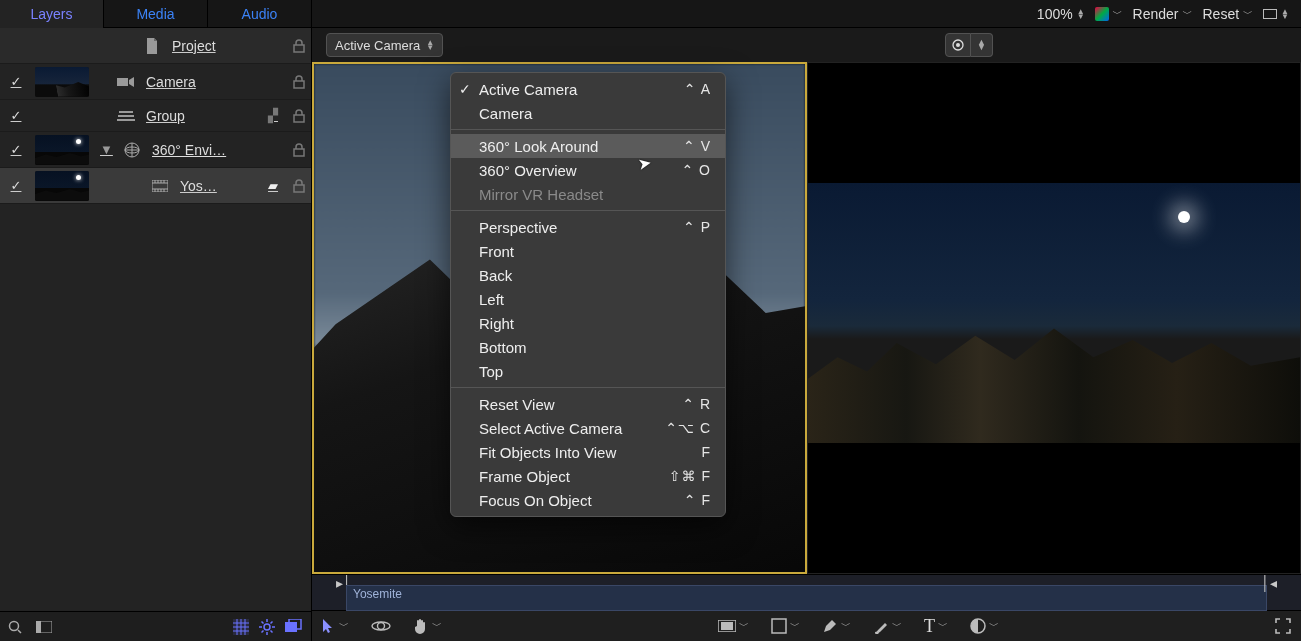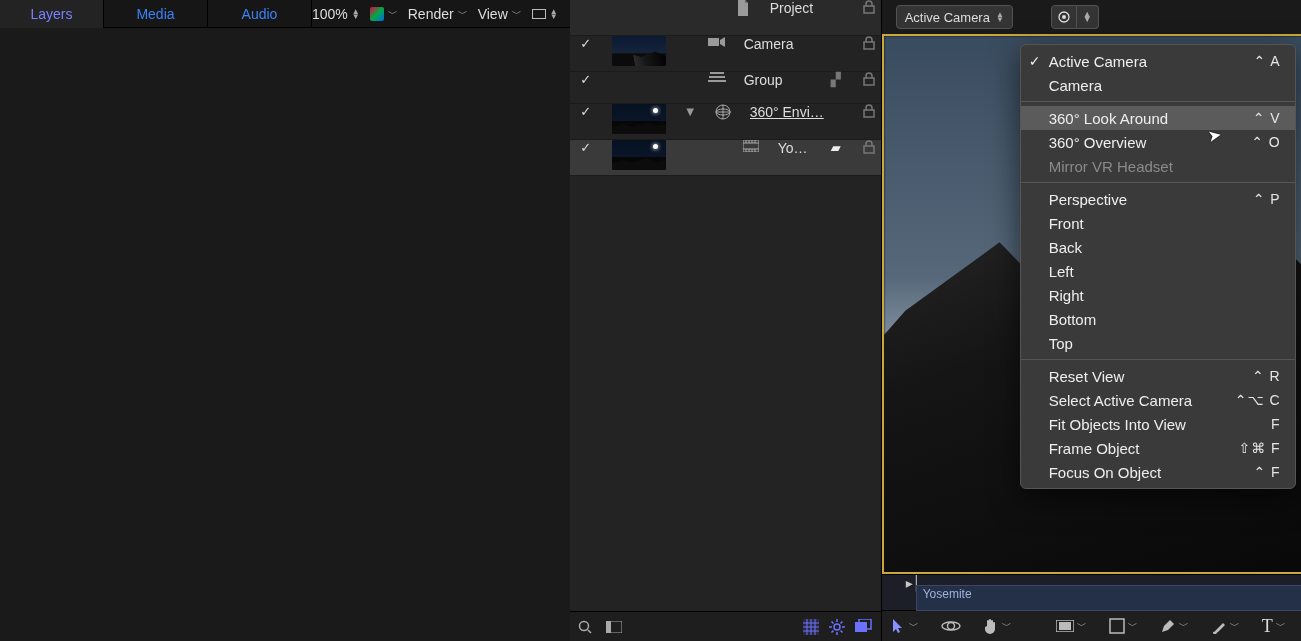--- a/index.html
+++ b/index.html
@@ -1,33 +1,33 @@
 <!DOCTYPE html>
 <html><head>
 <meta charset="utf-8">
 <style>
   * { margin: 0; padding: 0; box-sizing: border-box; font-family: -apple-system, "Helvetica Neue", Arial, sans-serif; }
   body { background:#1a1a1a; color:#ccc; width:1301px; height:641px; overflow:hidden; font-size:13px; }
-  .root { display:flex; flex-direction:row; height:641px; }
+  .root { display:flex; flex-direction:column; height:641px; }
   
   .tabs { display:flex; align-items:center; background:#161616; border-bottom:1px solid #000; height:28px; }
   .tab { width:104px; text-align:center; line-height:28px; color:#3b82f6; border-right:1px solid #000; cursor:pointer; font-size:14px; }
   .tab.active { color:#7a82ff; background:#232323; }
   .tabs-spacer { flex:1; }
   .tabs-right { display:flex; align-items:center; gap:10px; padding-right:12px; color:#ddd; font-size:14px; }
   .tabs-right .drop { display:flex; align-items:center; gap:4px; cursor:pointer; }
   .updown { display:inline-flex; flex-direction:column; line-height:5px; font-size:8px; color:#aaa; }
   .swatch { width:14px; height:14px; background:linear-gradient(135deg,#e04,#0a4,#06e); border-radius:2px; }
   .chev { font-size:10px; color:#aaa; }
   .rect { width:14px; height:10px; border:1.5px solid #bbb; display:inline-block; }
   
   .main { flex:1; display:flex; min-height:0; }
   .sidebar { width:312px; background:#232323; display:flex; flex-direction:column; border-right:1px solid #000; }
   .layers { flex:1; overflow:auto; }
-  .row { display:flex; height:36px; padding-left:8px; gap:18px; border-bottom:1px solid #1b1b1b; }
+  .row { display:flex; align-items:center; height:36px; padding-left:8px; gap:11px; border-bottom:1px solid #1b1b1b;text-decoration:underline; }
   .row.group { height:32px; }
   .row.sel { background:#3a3a3a; }
   .row.proj { background:#2a2a2a; height:36px; }
   .chk { width:16px; text-align:center; color:#ddd; }
   .thumb { width:54px; height:30px; border-radius:2px; background:#111; position:relative; overflow:hidden; flex-shrink:0; }
   .thumb-spacer { width:54px; height:30px; flex-shrink:0; }
   .thumb.mountain::before { content:""; position:absolute; inset:0; background:linear-gradient(180deg,#0a1a33 0%,#16243a 55%,#0b0b0b 60%); }
   .thumb.mountain::after { content:""; position:absolute; left:0; right:0; bottom:0; height:60%; background:linear-gradient(80deg,transparent 40%,#2b2b2b 41%,#171717 60%,#000 100%); clip-path:polygon(0 100%,0 55%,30% 30%,55% 50%,80% 20%,100% 45%,100% 100%); }
   .thumb.night::before { content:""; position:absolute; inset:0; background:linear-gradient(180deg,#061122 0%,#0a1628 55%,#070707 58%); }
   .thumb.night::after { content:""; position:absolute; left:0; right:0; bottom:0; height:55%; background:#0c0c0c; clip-path:polygon(0 100%,0 60%,20% 40%,40% 55%,65% 30%,85% 50%,100% 40%,100% 100%); }
@@ -102,21 +102,21 @@
       </div>
       <div class="drop">
         <span class="swatch"></span>
         <span class="chev">﹀</span>
       </div>
       <div class="drop">
         <span>Render</span>
         <span class="chev">﹀</span>
       </div>
       <div class="drop">
-        <span>View</span>
+        <span>Reset</span>
         <span class="chev">﹀</span>
       </div>
       <div class="drop">
         <span class="rect"></span>
         <span class="updown">
             <span>▲</span>
             <span>▼</span>
           </span>
       </div>
     </div>

